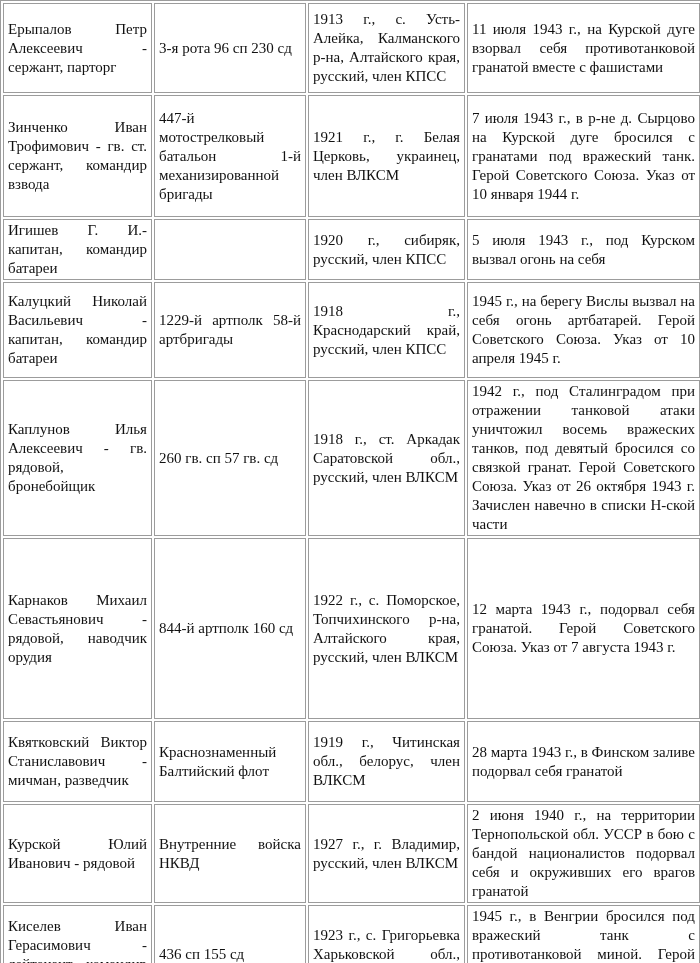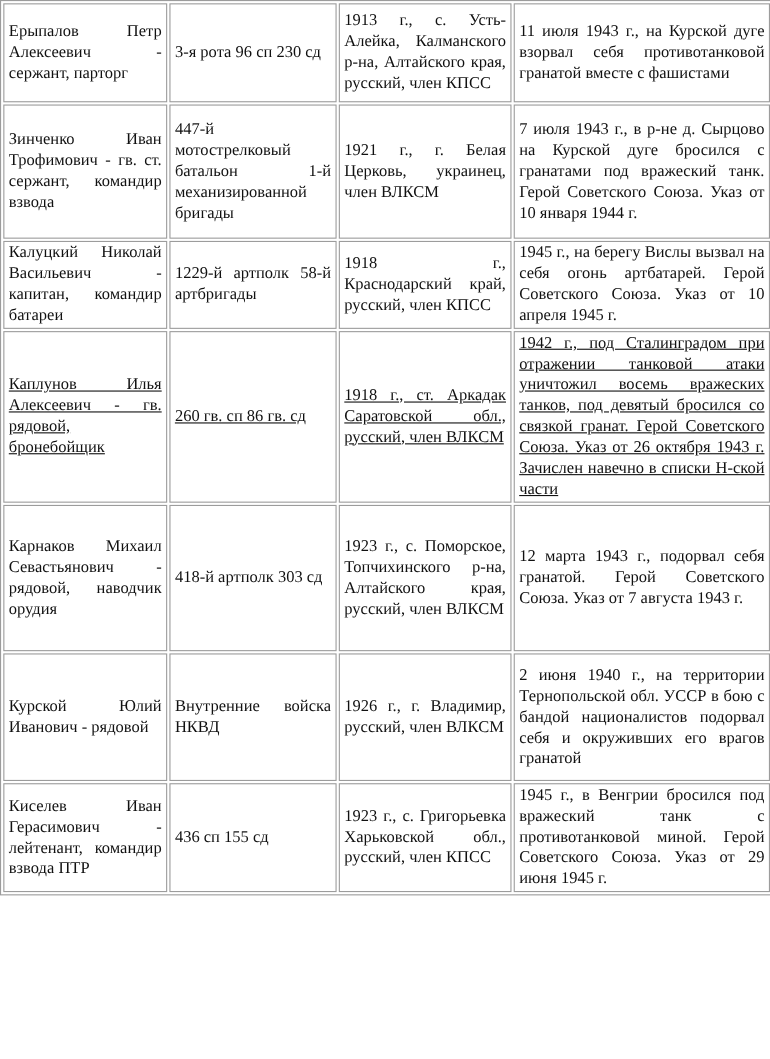--- a/index.html
+++ b/index.html
@@ -32,23 +32,23 @@
     vertical-align: middle;
     text-align: justify;
     overflow: hidden;
     word-wrap: break-word;
     box-sizing: border-box;
   }
   
   table.doc-table tr:nth-child(1) { height: 90px; }
   table.doc-table tr:nth-child(2) { height: 122px; }
   table.doc-table tr:nth-child(3) { height: 56px; }
-  table.doc-table tr:nth-child(4) { height: 108px; text-decoration: underline; }
+  table.doc-table tr:nth-child(4) { height: 96px; }
   table.doc-table tr:nth-child(5) { height: 133px; }
-  table.doc-table tr:nth-child(6) { height: 116px; margin-left: 16px; }
+  table.doc-table tr:nth-child(6) { height: 181px; margin-left: 16px; }
   table.doc-table tr:nth-child(7) { height: 81px; }
   table.doc-table tr:nth-child(8) { height: 93px; }
   table.doc-table tr:nth-child(9) { height: 98px; }
   col.c1 { width: 149px; }
   col.c2 { width: 152px; }
   col.c3 { width: 157px; }
   col.c4 { width: 233px; }
 </style>
 </head>
 <body>
@@ -68,41 +68,53 @@
           <td>1913 г., с. Усть-Алейка, Калманского р-на, Алтайского края, русский, член КПСС</td>
           <td>11 июля 1943 г., на Курской дуге взорвал себя противотанковой гранатой вместе с фашистами</td>
         </tr>
         <tr>
           <td>Зинченко Иван Трофимович - гв. ст. сержант, командир взвода</td>
           <td>447-й мотострелковый батальон 1-й механизированной бригады</td>
           <td>1921 г., г. Белая Церковь, украинец, член ВЛКСМ</td>
           <td>7 июля 1943 г., в р-не д. Сырцово на Курской дуге бросился с гранатами под вражеский танк. Герой Советского Союза. Указ от 10 января 1944 г.</td>
         </tr>
         <tr>
+          <td>Игишев Г. И.- капитан, командир батареи</td>
+          <td></td>
+          <td>1920 г., сибиряк, русский, член КПСС</td>
+          <td>5 июля 1943 г., под Курском вызвал огонь на себя</td>
+        </tr>
+        <tr>
           <td>Калуцкий Николай Васильевич - капитан, командир батареи</td>
           <td>1229-й артполк 58-й артбригады</td>
           <td>1918 г., Краснодарский край, русский, член КПСС</td>
           <td>1945 г., на берегу Вислы вызвал на себя огонь артбатарей. Герой Советского Союза. Указ от 10 апреля 1945 г.</td>
         </tr>
         <tr>
           <td>Каплунов Илья Алексеевич - гв. рядовой, бронебойщик</td>
-          <td>260 гв. сп 86 гв. сд</td>
+          <td>260 гв. сп 57 гв. сд</td>
           <td>1918 г., ст. Аркадак Саратовской обл., русский, член ВЛКСМ</td>
           <td>1942 г., под Сталинградом при отражении танковой атаки уничтожил восемь вражеских танков, под девятый бросился со связкой гранат. Герой Советского Союза. Указ от 26 октября 1943 г. Зачислен навечно в списки Н-ской части</td>
         </tr>
         <tr>
           <td>Карнаков Михаил Севастьянович - рядовой, наводчик орудия</td>
-          <td>418-й артполк 303 сд</td>
-          <td>1923 г., с. Поморское, Топчихинского р-на, Алтайского края, русский, член ВЛКСМ</td>
+          <td>844-й артполк 160 сд</td>
+          <td>1922 г., с. Поморское, Топчихинского р-на, Алтайского края, русский, член ВЛКСМ</td>
           <td>12 марта 1943 г., подорвал себя гранатой. Герой Советского Союза. Указ от 7 августа 1943 г.</td>
+        </tr>
+        <tr>
+          <td>Квятковский Виктор Станиславович - мичман, разведчик</td>
+          <td>Краснознаменный Балтийский флот</td>
+          <td>1919 г., Читинская обл., белорус, член ВЛКСМ</td>
+          <td>28 марта 1943 г., в Финском заливе подорвал себя гранатой</td>
         </tr>
         <tr>
           <td>Курской Юлий Иванович - рядовой</td>
           <td>Внутренние войска НКВД</td>
-          <td>1926 г., г. Владимир, русский, член ВЛКСМ</td>
+          <td>1927 г., г. Владимир, русский, член ВЛКСМ</td>
           <td>2 июня 1940 г., на территории Тернопольской обл. УССР в бою с бандой националистов подорвал себя и окруживших его врагов гранатой</td>
         </tr>
         <tr>
           <td>Киселев Иван Герасимович - лейтенант, командир взвода ПТР</td>
           <td>436 сп 155 сд</td>
           <td>1923 г., с. Григорьевка Харьковской обл., русский, член КПСС</td>
           <td>1945 г., в Венгрии бросился под вражеский танк с противотанковой миной. Герой Советского Союза. Указ от 29 июня 1945 г.</td>
         </tr>
       </tbody>
   </table>

